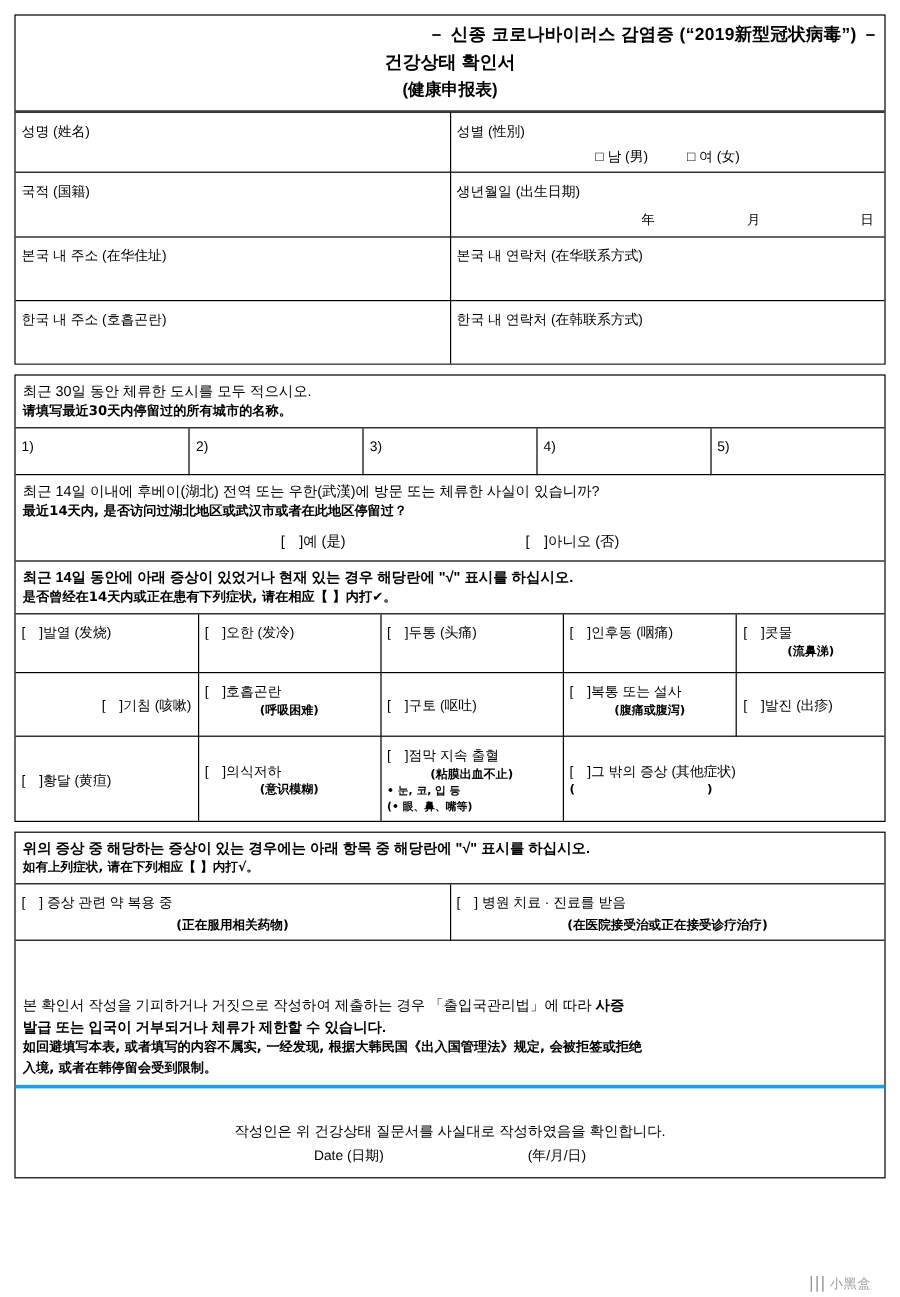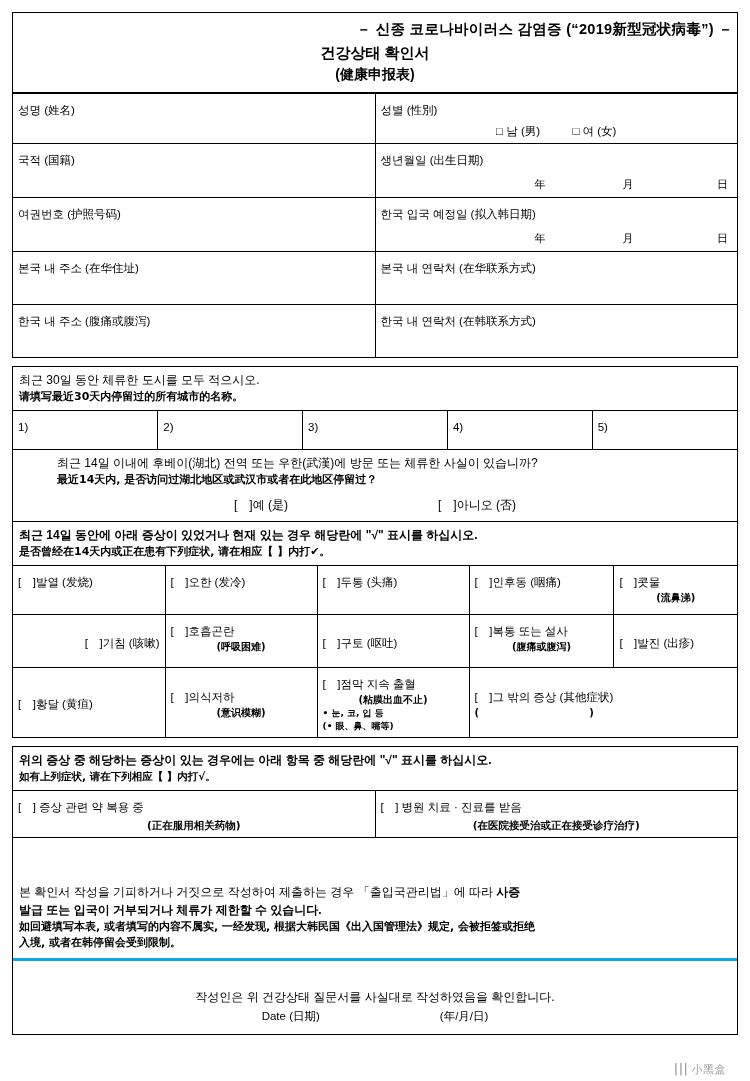--- a/index.html
+++ b/index.html
@@ -262,42 +262,29 @@
             <span class="lbl">생년월일 (出生日期)</span>
             <div class="ymd">
               <span>年</span>
               <span>月</span>
               <span>日</span>
             </div>
           </td>
         </tr>
         <tr>
           <td class="cell-tall" style="border-left:none;">
-            <span class="lbl">여권번호 (护照号码)</span>
-          </td>
-          <td class="cell-tall" style="border-right:none;">
-            <span class="lbl">한국 입국 예정일 (拟入韩日期)</span>
-            <div class="ymd">
-              <span>年</span>
-              <span>月</span>
-              <span>日</span>
-            </div>
-          </td>
-        </tr>
-        <tr>
-          <td class="cell-tall" style="border-left:none;">
             <span class="lbl">본국 내 주소 (在华住址)</span>
           </td>
           <td class="cell-tall" style="border-right:none;">
             <span class="lbl">본국 내 연락처 (在华联系方式)</span>
           </td>
         </tr>
         <tr>
           <td class="cell-tall" style="border-left:none;border-bottom:none;">
-            <span class="lbl">한국 내 주소 (腹痛或腹泻)</span>
+            <span class="lbl">한국 내 주소 (호흡곤란)</span>
           </td>
           <td class="cell-tall" style="border-right:none;border-bottom:none;">
             <span class="lbl">한국 내 연락처 (在韩联系方式)</span>
           </td>
         </tr>
       </tbody>
     </table>
   </div>
 
   <div class="spacer"></div>
@@ -321,21 +308,21 @@
         <tr>
           <td style="border-left:none;border-top:none;"><span>1)</span></td>
           <td style="border-top:none;"><span>2)</span></td>
           <td style="border-top:none;"><span>3)</span></td>
           <td style="border-top:none;"><span>4)</span></td>
           <td style="border-right:none;border-top:none;"><span>5)</span></td>
         </tr>
       </tbody>
     </table>
 
-    <div class="sec-row" style="border-bottom:none;padding-bottom:2px;margin-left:38px;">
+    <div class="sec-row" style="border-bottom:none;padding-bottom:2px;">
       <div class="ko">최근 14일 이내에 후베이(湖北) 전역 또는 우한(武漢)에 방문 또는 체류한 사실이 있습니까?</div>
       <div class="cn">最近14天内, 是否访问过湖北地区或武汉市或者在此地区停留过？</div>
     </div>
 
     <div class="yesno">
       <span>[　]예 (是)</span>
       <span>[　]아니오 (否)</span>
     </div>
 
     <div class="sec-row">

